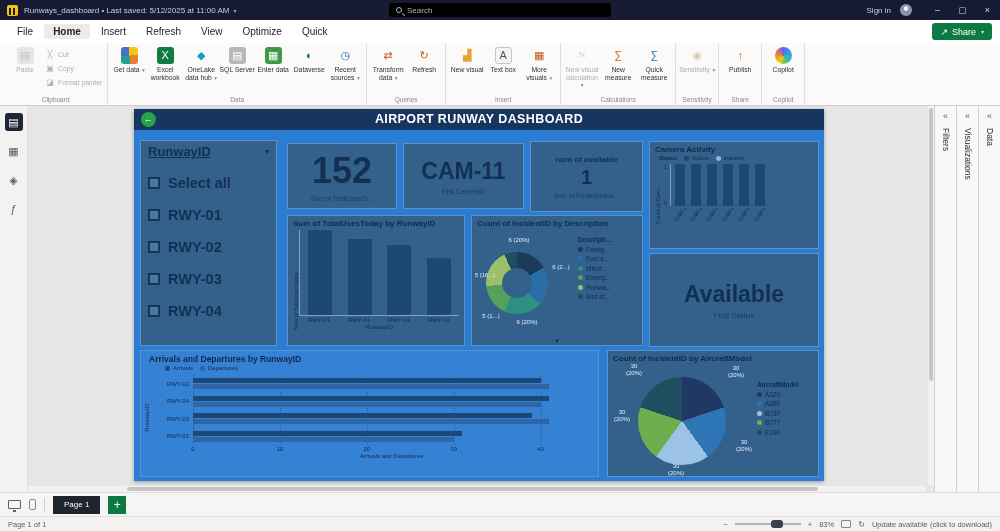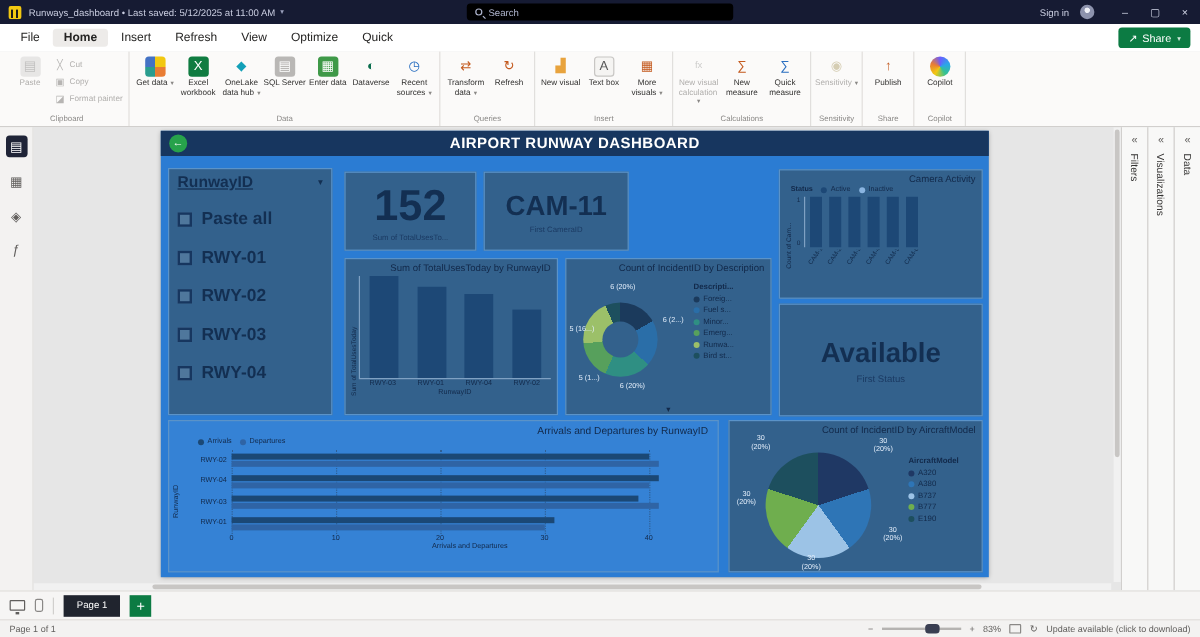--- a/index.html
+++ b/index.html
@@ -73,21 +73,21 @@
   .rpanel .vlabel{writing-mode:vertical-rl; font-size:8.5px; color:#323130;}
 
   
   .sheet{position:absolute; left:106px; top:3px; width:690px; height:372px; background:var(--dash-bg);
     box-shadow:0 1px 4px rgba(0,0,0,.35);}
   .dash-header{position:absolute; top:0; left:0; right:0; height:21px; background:var(--header-bg); color:#fff;
     font-weight:bold; font-size:12.5px; text-align:center; line-height:21px; letter-spacing:.4px;}
   .back-btn{position:absolute; left:7px; top:3px; width:15px; height:15px; border-radius:50%; background:#27a24b;
     color:#fff; font-size:9px; line-height:15px; text-align:center; font-weight:normal; cursor:pointer;}
   .visual{position:absolute; background:var(--panel-bg); border:1px solid var(--panel-border);}
-  .vis-title{font-size:8px; font-weight:normal; color:#12294a; text-align:right; white-space:nowrap; overflow:hidden;}
+  .vis-title{font-size:8px; font-weight:bold; color:#12294a; text-align:left; white-space:nowrap; overflow:hidden;}
 
   .slicer{left:6px; top:31px; width:137px; height:206px; padding:3px 7px;}
   .slicer-head{display:flex; align-items:center; justify-content:space-between;}
   .slicer-title{font-size:13px; font-weight:bold; color:var(--navy); text-decoration:underline;}
   .slicer-chev{font-size:8px; color:var(--navy);}
   .slicer-item{display:flex; align-items:center; gap:8px; margin-top:16px; cursor:pointer;}
   .cb{width:12px; height:12px; border:2px solid #17365f; background:rgba(255,255,255,.14); flex:none;}
   .slicer-label{font-size:14.5px; font-weight:bold; color:var(--navy); white-space:nowrap;}
 
   .card{display:flex; flex-direction:column; align-items:center; justify-content:center; color:var(--navy); text-align:center;}
@@ -372,21 +372,21 @@
       </div>
 
       <div class="visual slicer">
         <div class="slicer-head">
           <span class="slicer-title">RunwayID</span>
           <span class="slicer-chev">▾</span>
         </div>
         <div id="slicer-items">
             <div class="slicer-item">
               <span class="cb"></span>
-              <span class="slicer-label">Paste all</span>
+              <span class="slicer-label">Select all</span>
             </div>
             <div class="slicer-item">
               <span class="cb"></span>
               <span class="slicer-label">RWY-01</span>
             </div>
             <div class="slicer-item">
               <span class="cb"></span>
               <span class="slicer-label">RWY-02</span>
             </div>
             <div class="slicer-item">
@@ -400,20 +400,25 @@
           </div>
       </div>
 
       <div class="visual card card-total">
         <div class="card-value">152</div>
         <div class="card-caption">Sum of TotalUsesTo...</div>
       </div>
       <div class="visual card card-cam">
         <div class="card-value">CAM-11</div>
         <div class="card-caption">First CameraID</div>
+      </div>
+      <div class="visual card card-num">
+        <div class="card-toptitle">num of avaliable</div>
+        <div class="card-value">1</div>
+        <div class="card-caption">Sum of RunwaysAva...</div>
       </div>
       <div class="visual card card-avail">
         <div class="card-value">Available</div>
         <div class="card-caption">First Status</div>
       </div>
 
       <div class="visual camera">
         <div class="vis-title">Camera Activity</div>
         <div id="cam-legend" style="margin:1px 0 0 4px;" class="lg-h">
             <span class="lg-title">Status</span>

